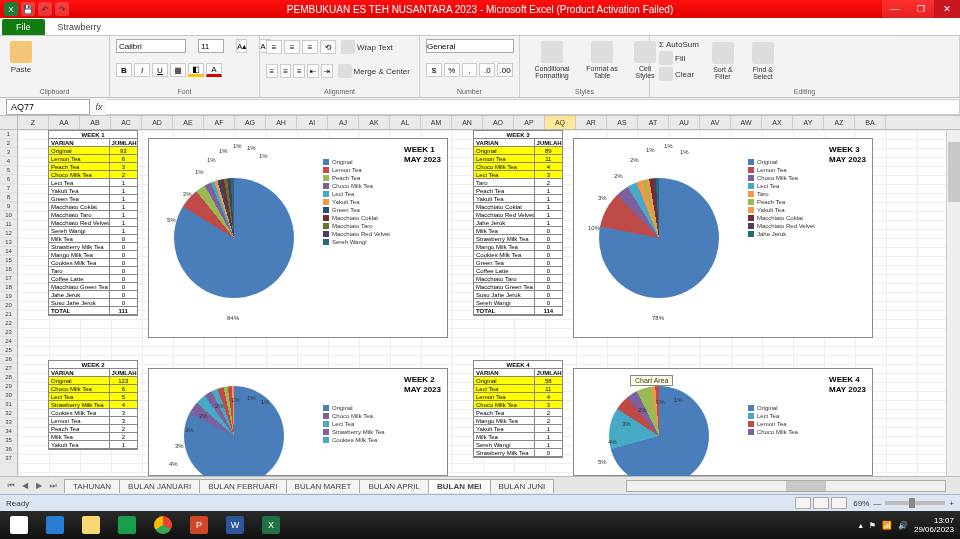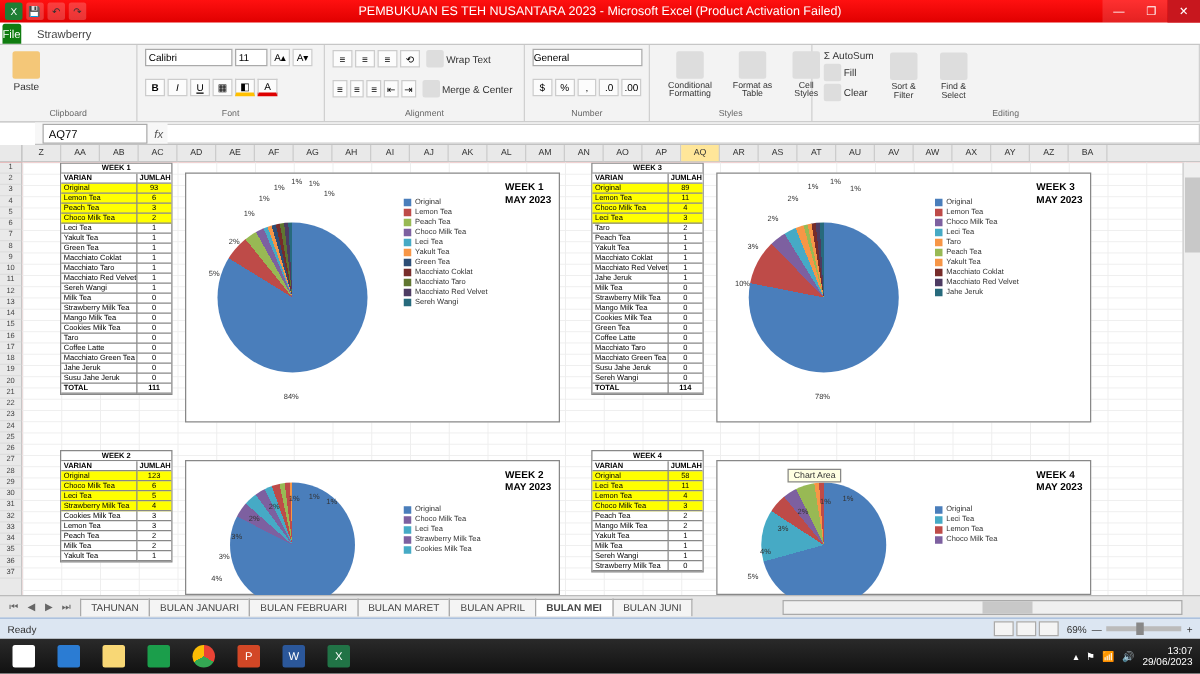--- a/index.html
+++ b/index.html
@@ -10,38 +10,38 @@
 .titlebar .qat { display: flex; align-items: center; gap: 3px; padding-left: 4px; }
 .titlebar .qat-ico { width: 14px; height: 14px; background: #fff3; border-radius: 2px; display: inline-flex; align-items: center; justify-content: center; font-size: 8px; color: #333; }
 .titlebar .title { position: absolute; left: 50%; transform: translateX(-50%); font-size: 10px; }
 .titlebar .winbtns { position: absolute; right: 0; top: 0; display: flex; }
 .titlebar .winbtn { width: 26px; height: 18px; display: flex; align-items: center; justify-content: center; color: #fff; font-size: 9px; }
 .titlebar .winbtn.close { background: #c8171e; }
 .titlebar .winbtn.minmax { background: #fff2; }
 
 
 .ribtabs { height: 18px; background: #fff; display: flex; align-items: flex-end; border-bottom: 1px solid #c6c6c6; padding-left: 2px; }
-.ribtabs .file { background: #107c10; color: #fff; padding: 3px 0; font-size: 9px; border-radius: 2px 2px 0 0; margin-right: 2px; }
+.ribtabs .file { background: #107c10; color: #fff; padding: 3px 14px; font-size: 9px; border-radius: 2px 2px 0 0; margin-right: 2px; }
 .ribtabs .tab { padding: 3px 10px; font-size: 9px; color: #444; border: 1px solid transparent; border-bottom: none; }
 
 
 .ribbon { height: 62px; background: #f3f3f3; border-bottom: 1px solid #c1c1c1; display: flex; }
 .ribgroup { border-right: 1px solid #d0d0d0; padding: 3px 6px 2px 6px; display: flex; flex-direction: column; justify-content: space-between; }
 .ribgroup .glabel { text-align: center; font-size: 7px; color: #666; margin-top: 1px; }
 .rrow { display: flex; align-items: center; gap: 2px; }
 .rbtn { display: flex; align-items: center; gap: 2px; padding: 1px 3px; font-size: 8px; color: #333; white-space: nowrap; }
 .rbtn .ico { width: 14px; height: 14px; background: #ddd; border-radius: 2px; display: inline-block; }
 .bigbtn { display: flex; flex-direction: column; align-items: center; font-size: 8px; color: #333; padding: 2px 4px; }
 .bigbtn .ico { width: 22px; height: 22px; background: #ddd; border-radius: 2px; margin-bottom: 2px; }
-.fontsel { display: flex; gap: 2px; align-items: center; }
+.fontsel { display: flex; gap: 12px; align-items: center; }
 .fontsel input { height: 14px; font-size: 8px; border: 1px solid #aaa; padding: 0 2px; background: #fff; }
 .btnsq { width: 16px; height: 14px; border: 1px solid #ccc; background: #fcfcfc; display: inline-flex; align-items: center; justify-content: center; font-size: 8px; }
 
 
-.fbar { height: 18px; display: flex; align-items: center; border-bottom: 1px solid #c1c1c1; background: #f7f7f7; margin-left: 28px; }
+.fbar { height: 18px; display: flex; align-items: center; border-bottom: 1px solid #c1c1c1; background: #f7f7f7; }
 .namebox { width: 84px; height: 16px; border: 1px solid #aaa; background: #fff; margin: 0 2px 0 6px; font-size: 9px; padding: 1px 4px; }
 .fx { width: 14px; font-style: italic; color: #555; font-size: 9px; text-align: center; }
 .finput { flex: 1; height: 16px; border: 1px solid #ccc; border-left: none; background: #fff; font-size: 9px; padding: 1px 4px; }
 
 
 .colhdr { height: 14px; display: flex; background: #e9e9e9; border-bottom: 1px solid #bbb; }
 .colhdr .corner { width: 18px; border-right: 1px solid #bbb; }
 .colhdr .ch { width: 31px; text-align: center; font-size: 7px; color: #333; border-right: 1px solid #ccc; line-height: 14px; }
 .colhdr .ch.sel { background: #ffe699; }
 

